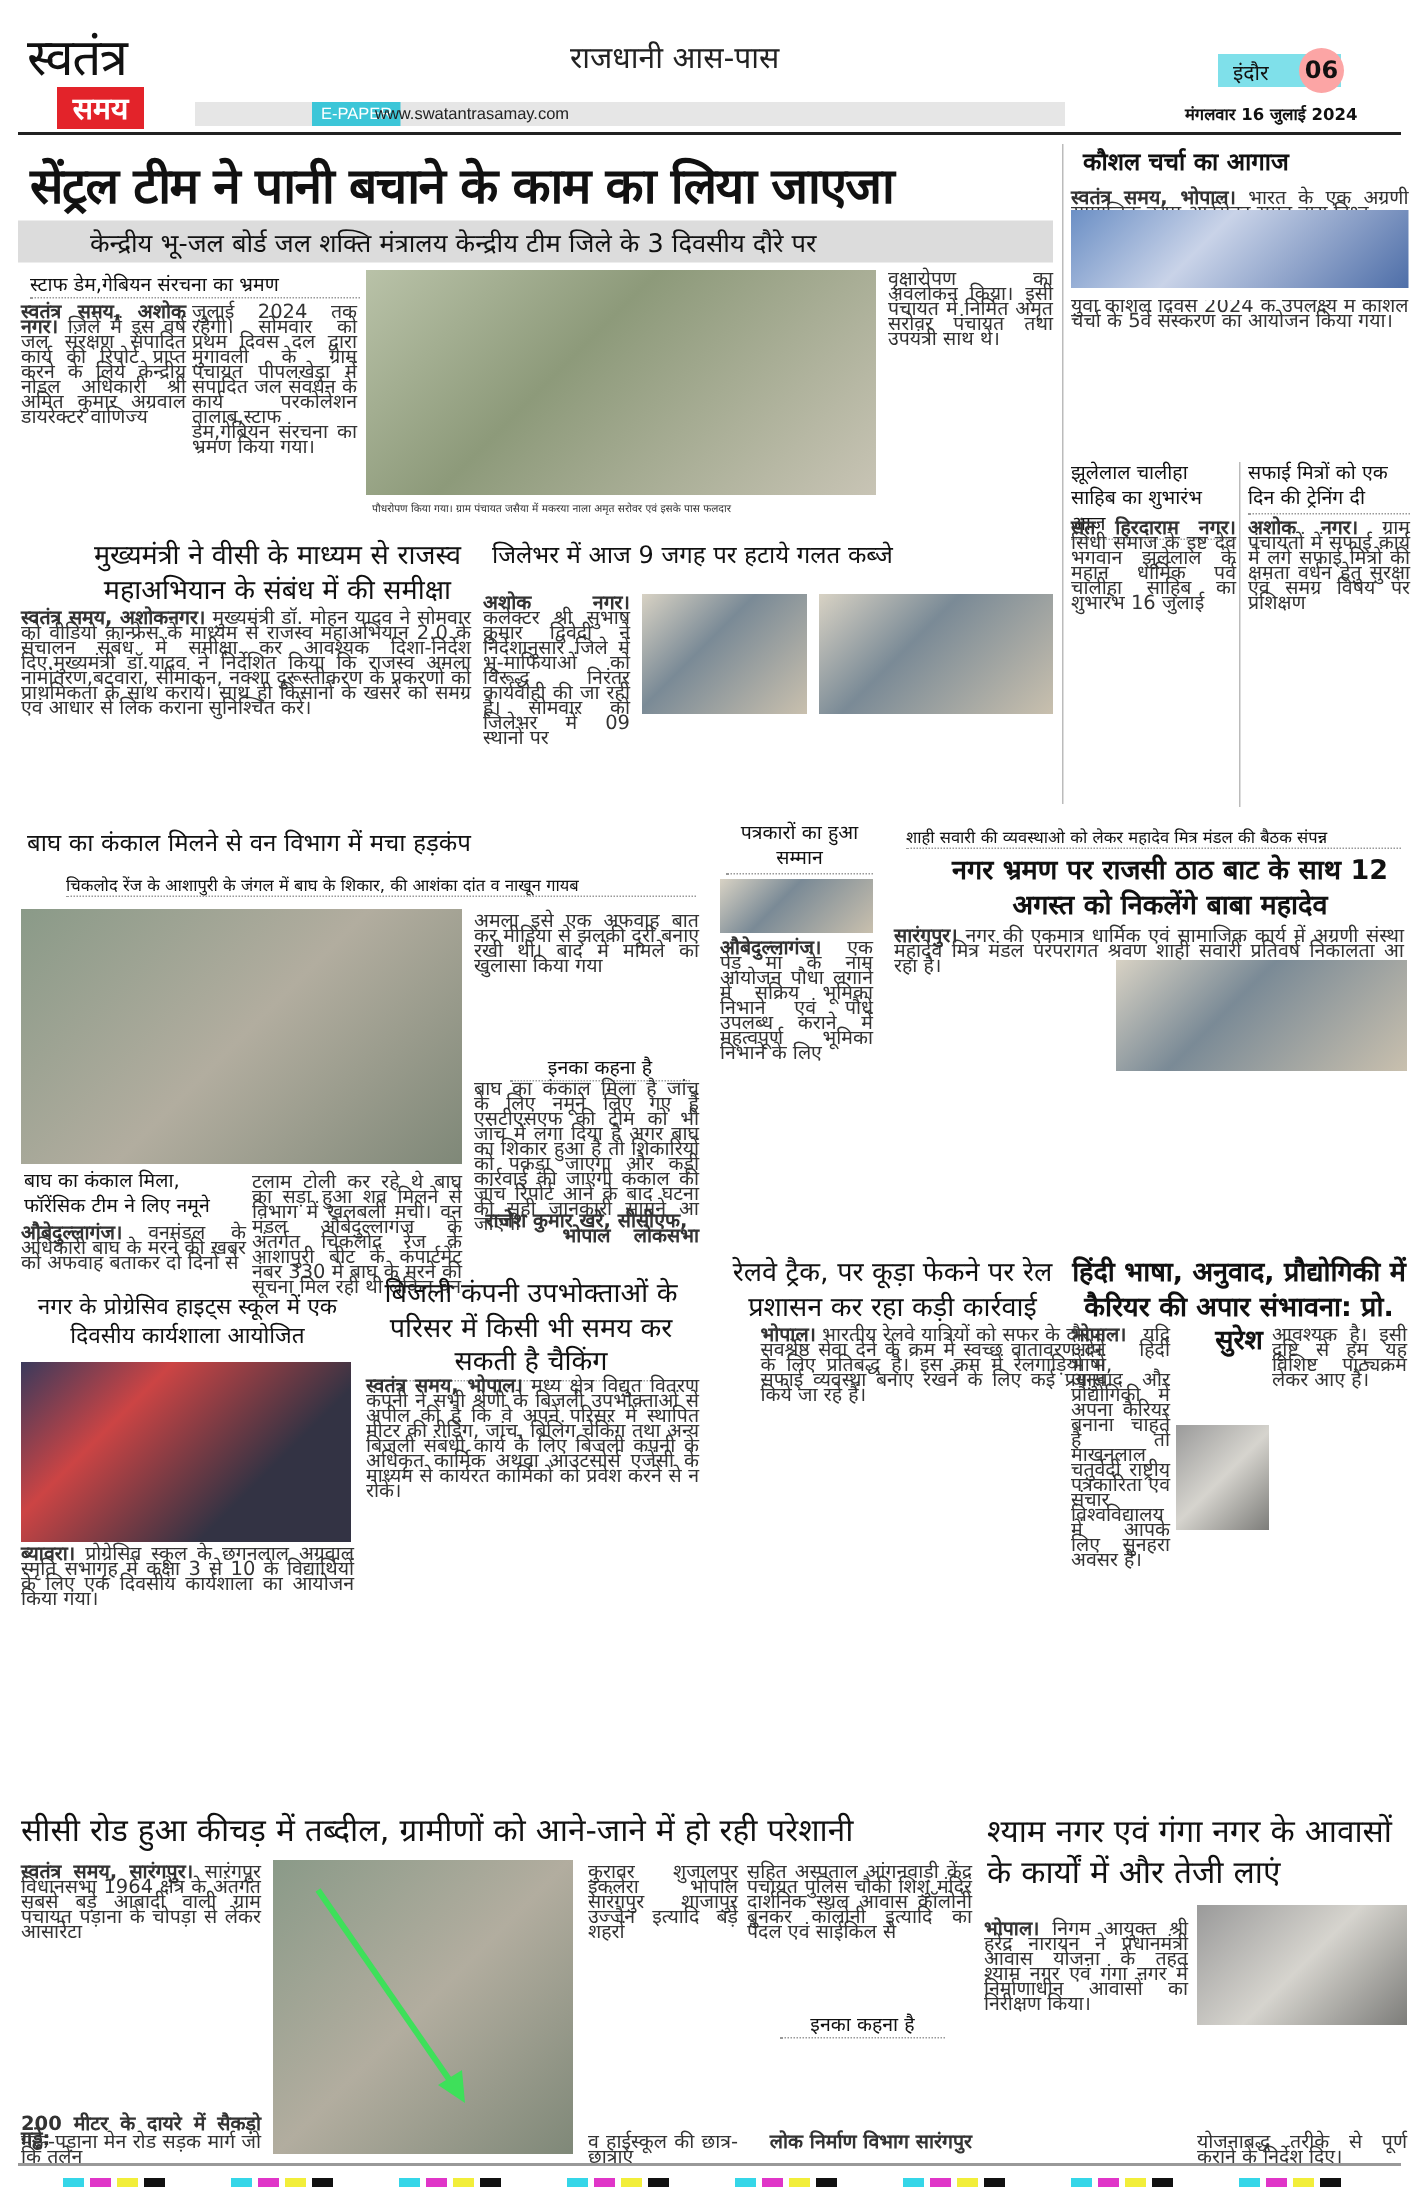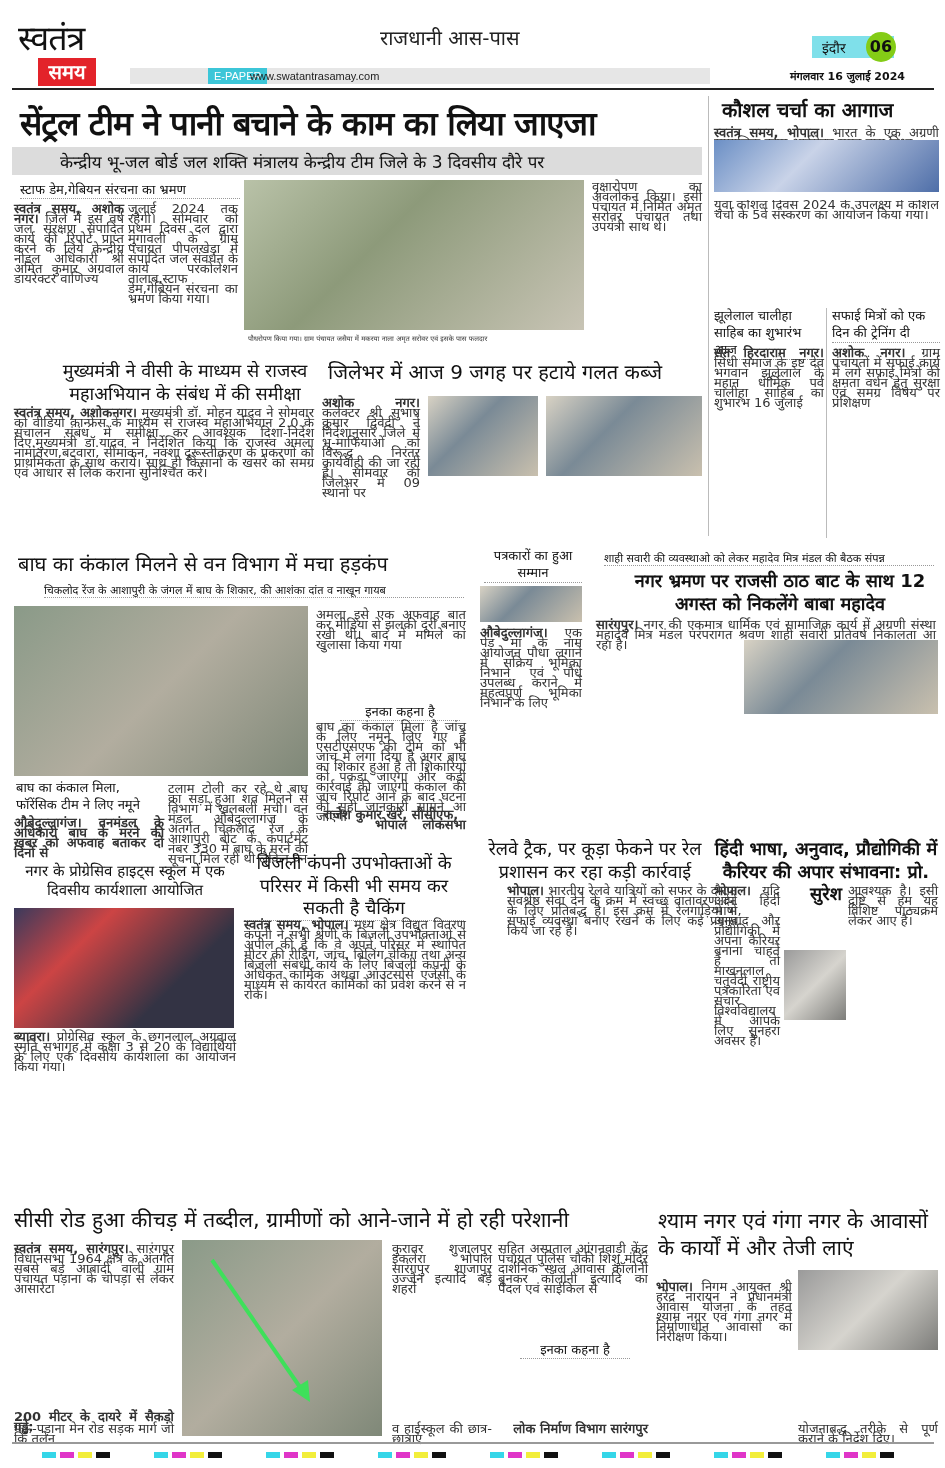--- a/index.html
+++ b/index.html
@@ -6,29 +6,29 @@
   body { width: 945px; height: 1468px; background: #fff; font-family: "DejaVu Sans", sans-serif; color: #111; position: relative; overflow: hidden; }
   .abs { position: absolute; }
   .logo-top { left: 18px; top: 14px; font-family: "DejaVu Serif", serif; font-weight: normal; font-size: 34px; color: #111; letter-spacing: -1px; }
   .logo-bottom { left: 38px; top: 58px; width: 58px; height: 28px; background: #e3232a; color: #fff; font-weight: bold; font-size: 20px; text-align: center; line-height: 28px; }
   .section-title { left: 380px; top: 24px; font-size: 20px; color: #222; }
   .epaper-bar { left: 130px; top: 68px; width: 580px; height: 16px; background: #e6e6e6; }
   .epaper-tag { left: 208px; top: 68px; height: 16px; padding: 0 6px; background: #3cc6d8; color: #fff; font-size: 11px; line-height: 16px; font-family: "Liberation Sans", sans-serif; }
   .epaper-url { left: 250px; top: 68px; font-size: 11px; line-height: 16px; color: #222; font-family: "Liberation Sans", sans-serif; }
   .city-box { left: 812px; top: 36px; width: 82px; height: 22px; background: #7fe0ea; }
   .city { left: 822px; top: 38px; font-size: 14px; font-weight: normal; }
-  .page-no { left: 866px; top: 32px; width: 30px; height: 30px; border-radius: 50%; background: #84cc16; font-size: 16px; font-weight: bold; text-align: center; line-height: 30px; }
+  .page-no { left: 866px; top: 32px; width: 30px; height: 30px; border-radius: 50%; background: #fca5a5; font-size: 16px; font-weight: bold; text-align: center; line-height: 30px; }
   .date { left: 790px; top: 68px; font-size: 11px; font-weight: bold; }
   .rule { left: 12px; top: 88px; width: 922px; height: 2px; background: #222; }
   .head1 { left: 20px; top: 100px; font-size: 33px; font-weight: bold; letter-spacing: -1px; }
   .subbar { left: 12px; top: 147px; width: 690px; height: 28px; background: #dcdcdc; }
   .sub1 { left: 60px; top: 150px; font-size: 17px; }
   .h-small { font-size: 13px; }
   .h-med { font-size: 18px; font-weight: bold; line-height: 1.25; }
-  .h-big { font-size: 20px; font-weight: bold; line-height: 1.2; }
+  .h-big { font-size: 16px; font-weight: bold; line-height: 1.2; }
   .body-text { font-size: 13px; line-height: 10px; color: #333; text-align: justify; }
   .photo { background: linear-gradient(135deg, #b9c2a8, #8d9a7a 40%, #c8c4b5); }
   .photo.blue { background: linear-gradient(135deg, #6b8fc5, #c9d3e8 40%, #4e6ea8); }
   .photo.grey { background: linear-gradient(135deg, #9a9a9a, #d6d4ce 50%, #7d7d7a); }
   .photo.people { background: linear-gradient(135deg, #d8d2c4, #7a8a96 40%, #c9c0ae); }
   .photo.stage { background: linear-gradient(135deg, #3a3a5c, #c44 30%, #334 70%); }
   .photo.road { background: linear-gradient(135deg, #8a9a88, #b2ad9f 50%, #7f8878); }
   .dotted { border-bottom: 1px dotted #999; }
   .vline { width: 1px; background: #bbb; }
   .caption { font-size: 7px; color: #333; }
@@ -76,40 +76,40 @@
 
 <div class="abs h-big" style="left:328px;top:360px;font-weight:normal;">जिलेभर में आज 9 जगह पर हटाये गलत कब्जे</div>
 <div class="abs body-text" style="left:322px;top:398px;width:98px;"><b>अशोक नगर।</b> <span>कलेक्टर श्री सुभाष कुमार द्विवेदी ने निर्देशानुसार जिले में भू-माफियाओं को विरूद्ध निरंतर कार्यवाही की जा रही है। सोमवार को जिलेभर में 09 स्थानों पर</span></div>
 <div class="abs photo people" style="left:428px;top:396px;width:110px;height:80px;"></div>
 <div class="abs photo people" style="left:546px;top:396px;width:156px;height:80px;"></div>
 
 <div class="abs h-big" style="left:18px;top:552px;font-weight:normal;">बाघ का कंकाल मिलने से वन विभाग में मचा हड़कंप</div>
 <div class="abs h-small dotted" style="left:44px;top:582px;width:420px;font-size:11px;">चिकलोद रेंज के आशापुरी के जंगल में बाघ के शिकार, की आशंका  दांत व नाखून गायब</div>
 <div class="abs photo road" style="left:14px;top:606px;width:294px;height:170px;"></div>
 <div class="abs h-small" style="left:16px;top:780px;width:140px;line-height:1.3;">बाघ का कंकाल मिला, फॉरेंसिक टीम ने लिए नमूने</div>
-<div class="abs body-text" style="left:14px;top:818px;width:150px;font-weight:bold;"><b>औबेदुल्लागंज।</b> <span>वनमंडल के अधिकारी बाघ के मरने की खबर को अफवाह बताकर दो दिनों से</span></div>
+<div class="abs body-text" style="left:14px;top:818px;width:150px;"><b>औबेदुल्लागंज।</b> <span>वनमंडल के अधिकारी बाघ के मरने की खबर को अफवाह बताकर दो दिनों से</span></div>
 <div class="abs body-text" style="left:168px;top:784px;width:140px;">टलाम टोली कर रहे थे बाघ का सड़ा हुआ शव मिलने से विभाग में खलबली मची। वन मंडल औबेदुल्लागंज के अंतर्गत चिकलोद रेंज के आशापुरी बीट के कंपार्टमेंट नंबर 330 में बाघ के मरने की सूचना मिल रही थी लेकिन वन</div>
 <div class="abs body-text" style="left:316px;top:610px;width:150px;">अमला इसे एक अफवाह बात कर मीडिया से झलकी दूरी बनाए रखी थी। बाद में मामले का खुलासा किया गया</div>
 <div class="abs h-small dotted" style="left:340px;top:702px;width:120px;text-align:center;">इनका कहना है</div>
 <div class="abs body-text" style="left:316px;top:722px;width:150px;">बाघ का कंकाल मिला है जांच के लिए नमूने लिए गए हैं एसटीएसएफ की टीम को भी जांच में लगा दिया है अगर बाघ का शिकार हुआ है तो शिकारियों को पकड़ा जाएगा और कड़ी कार्रवाई की जाएगी कंकाल की जांच रिपोर्ट आने के बाद घटना की सही जानकारी सामने आ जाएगी</div>
 <div class="abs body-text" style="left:316px;top:810px;width:150px;text-align:center;font-weight:bold;">राजेश कुमार खरे, सीसीएफ, भोपाल</div>
 <div class="abs body-text" style="left:316px;top:820px;width:150px;text-align:right;font-weight:bold;">लोकसभा</div>
 
 <div class="abs h-small dotted" style="left:484px;top:548px;width:98px;text-align:center;line-height:1.3;">पत्रकारों का हुआ सम्मान</div>
 <div class="abs photo people" style="left:480px;top:586px;width:102px;height:36px;"></div>
 <div class="abs body-text" style="left:480px;top:628px;width:102px;"><b>औबेदुल्लागंज।</b> <span>एक पेड़ मां के नाम आयोजन पौधा लगाने में सक्रिय भूमिका निभाने एवं पौधे उपलब्ध कराने में महत्वपूर्ण भूमिका निभाने के लिए</span></div>
 
 <div class="abs h-small dotted" style="left:604px;top:550px;width:330px;font-size:11px;">शाही सवारी की  व्यवस्थाओ को लेकर महादेव मित्र मंडल की बैठक संपन्न</div>
 <div class="abs h-med" style="left:630px;top:570px;width:300px;text-align:center;">नगर भ्रमण पर  राजसी ठाठ बाट के साथ 12  अगस्त को निकलेंगे बाबा महादेव</div>
 <div class="abs body-text" style="left:596px;top:620px;width:340px;"><b>सारंगपुर।</b> <span>नगर की एकमात्र धार्मिक एवं सामाजिक कार्य में अग्रणी संस्था महादेव मित्र मंडल परंपरागत श्रवण शाही सवारी प्रतिवर्ष निकालता आ रहा है।</span></div>
 <div class="abs photo people" style="left:744px;top:640px;width:194px;height:74px;"></div>
 
 <div class="abs h-med" style="left:20px;top:862px;width:210px;text-align:center;font-weight:normal;font-size:15px;">नगर के प्रोग्रेसिव हाइट्स स्कूल में एक दिवसीय कार्यशाला आयोजित</div>
 <div class="abs photo stage" style="left:14px;top:908px;width:220px;height:120px;"></div>
-<div class="abs body-text" style="left:14px;top:1032px;width:222px;"><b>ब्यावरा।</b> <span>प्रोग्रेसिव स्कूल के छगनलाल अग्रवाल स्मृति सभागृह में  कक्षा 3 से 20 के विद्यार्थियों के लिए एक दिवसीय कार्यशाला का आयोजन किया गया।</span></div>
+<div class="abs body-text" style="left:14px;top:1032px;width:222px;"><b>ब्यावरा।</b> <span>प्रोग्रेसिव स्कूल के छगनलाल अग्रवाल स्मृति सभागृह में  कक्षा 3 से 10 के विद्यार्थियों के लिए एक दिवसीय कार्यशाला का आयोजन किया गया।</span></div>
 
 <div class="abs h-med dotted" style="left:244px;top:852px;width:220px;text-align:center;font-weight:normal;">बिजली कंपनी उपभोक्ताओं के परिसर में किसी भी समय कर सकती है चैकिंग</div>
 <div class="abs body-text" style="left:244px;top:920px;width:222px;"><b>स्वतंत्र समय, भोपाल।</b> <span>मध्य क्षेत्र विद्युत वितरण कंपनी ने सभी श्रेणी के बिजली उपभोक्ताओं से अपील की है कि वे अपने परिसर में स्थापित मीटर की रीडिंग, जांच, बिलिंग चेकिंग तथा अन्य बिजली संबंधी कार्य के लिए बिजली कंपनी के अधिकृत कार्मिक अथवा आउटसोर्स एजेंसी के माध्यम से कार्यरत कार्मिकों को प्रवेश करने से न रोकें।</span></div>
 
 <div class="abs h-med" style="left:480px;top:838px;width:230px;text-align:center;font-weight:normal;">रेलवे ट्रैक, पर कूड़ा फेकने पर रेल प्रशासन कर रहा कड़ी कार्रवाई</div>
 <div class="abs body-text" style="left:507px;top:886px;width:230px;"><b>भोपाल।</b> <span>भारतीय रेलवे यात्रियों को सफर के दौरान सवर्श्रेष्ठ सेवा देने के क्रम में स्वच्छ वातावरण देने के लिए प्रतिबद्ध है। इस क्रम में रेलगाड़ियों में सफाई व्यवस्था बनाए रखने के लिए कई प्रयास किये जा रहे हैं।</span></div>
 
 <div class="abs h-med" style="left:714px;top:838px;width:224px;text-align:center;">हिंदी भाषा, अनुवाद, प्रौद्योगिकी में कैरियर की अपार संभावना: प्रो. सुरेश</div>
 <div class="abs body-text" style="left:714px;top:886px;width:66px;"><b>भोपाल।</b> <span>यदि आप हिंदी भाषा, अनुवाद और प्रौद्योगिकी में अपना कैरियर बनाना चाहते हैं तो माखनलाल चतुर्वेदी राष्ट्रीय पत्रकारिता एवं संचार विश्वविद्यालय में आपके लिए सुनहरा अवसर है।</span></div>
 <div class="abs body-text" style="left:848px;top:886px;width:90px;">आवश्यक है। इसी दृष्टि से हम यह विशिष्ट पाठ्यक्रम लेकर आए हैं।</div>

